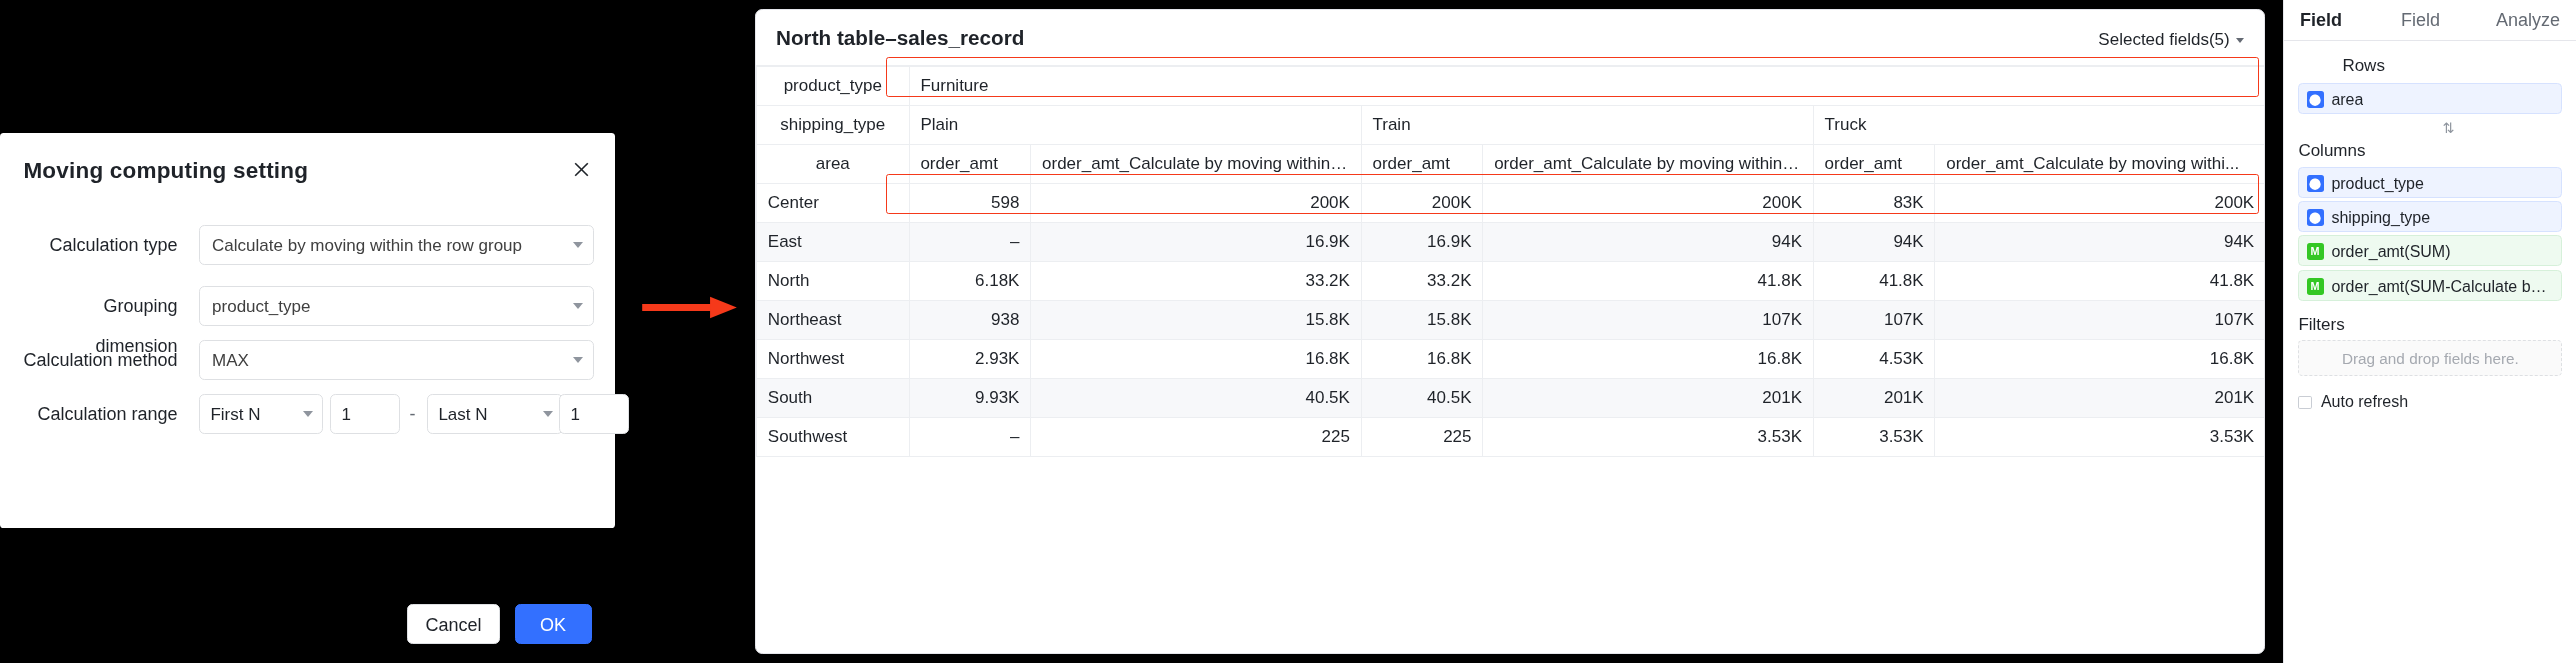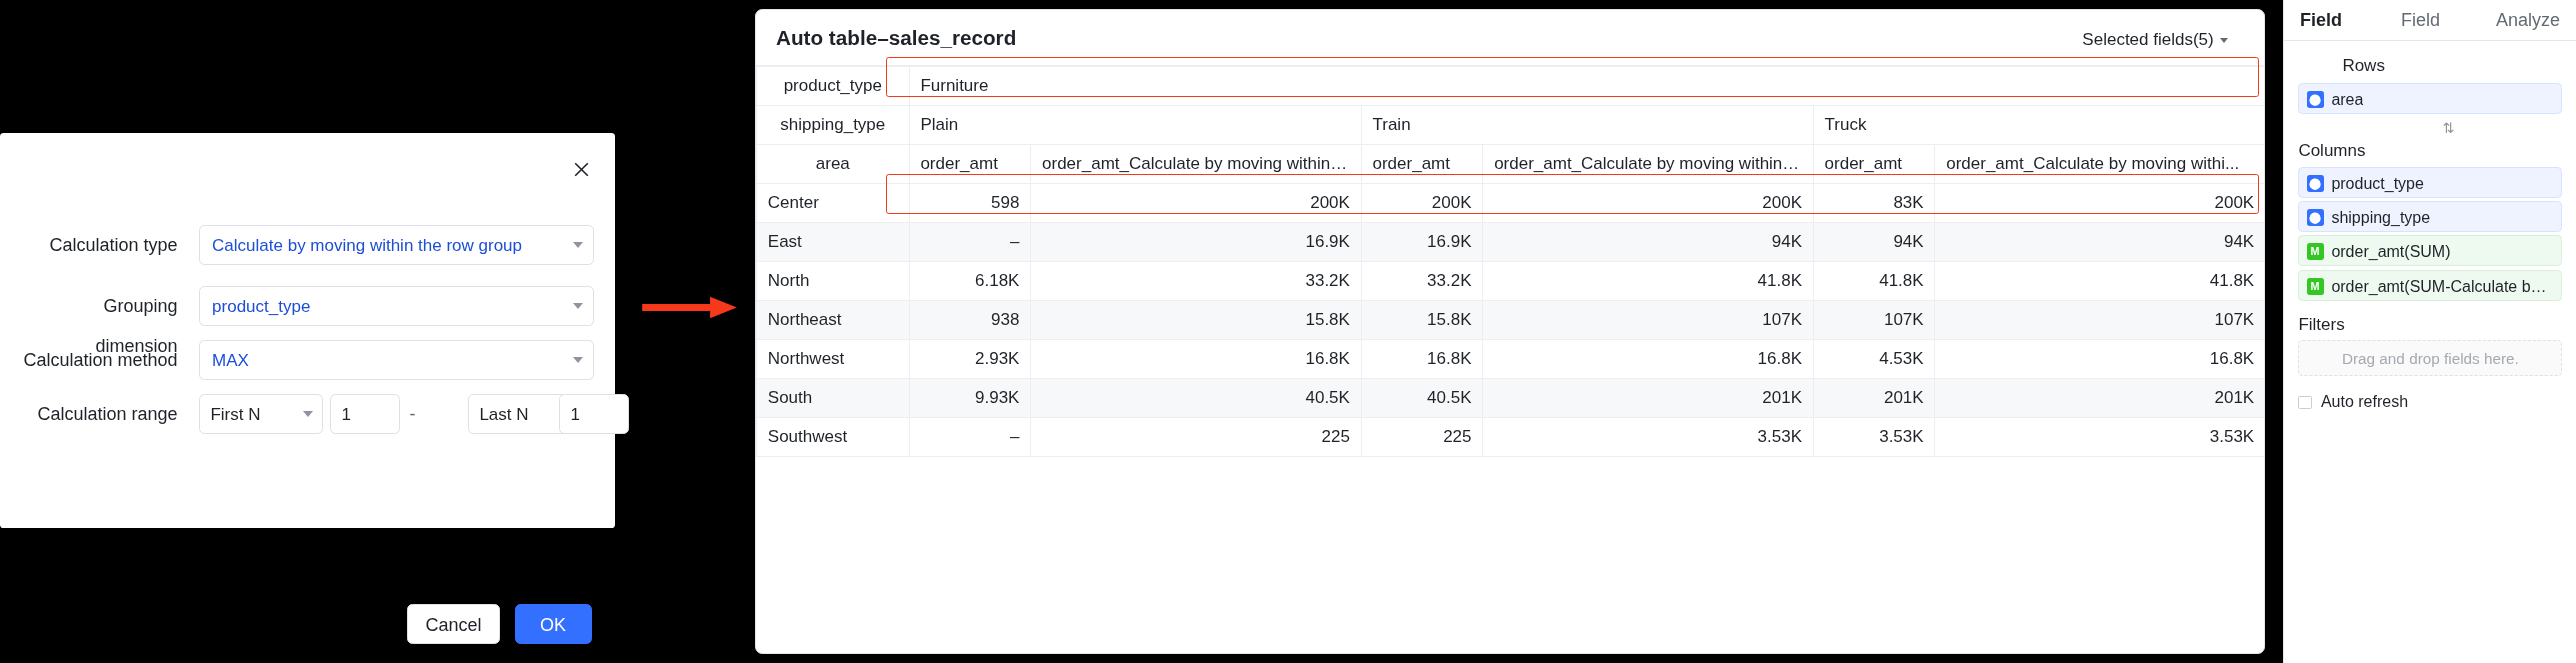--- a/index.html
+++ b/index.html
@@ -71,21 +71,21 @@
     width: 395px; height: 40px;
     border: 0.9px solid #dee0e3;
     border-radius: 5.4px;
     background: #fff;
   }
   .field .val {
     position: absolute;
     left: 11.7px; top: 0;
     height: 40px; line-height: 40px;
     font-size: 17px;
-    color: #1d4ed8;
+    color: #404040;
     white-space: nowrap;
     overflow: hidden;
     text-overflow: ellipsis;
     max-width: 351px;
   }
   .caret {
     position: absolute;
     right: 10.8px; top: 16px;
     width: 0; height: 0;
     border-left: 5.4px solid transparent;
@@ -180,21 +180,21 @@
   }
   .card-title {
     position: absolute;
     left: 20px; top: 16px;
     font-size: 20.7px;
     font-weight: bold;
     color: #1f2329;
   }
   .selected-fields {
     position: absolute;
-    right: 36px; top: 20px;
+    right: 20px; top: 20px;
     font-size: 17px;
     color: #1f2329;
     cursor: pointer;
     user-select: none;
   }
   .selected-fields .tri {
     display: inline-block;
     margin-left: 6.3px;
     width: 0; height: 0;
     border-left: 4.5px solid transparent;
@@ -356,20 +356,21 @@
     white-space: nowrap;
   }
 </style>
 </head>
 <body>
 
 <div class="root">
 
   <div class="left-pane">
     <div class="dialog">
+      <div class="dialog-title">Moving computing setting</div>
       <div class="dialog-close">
         <svg width="27" height="27" viewBox="0 0 30 30">
           <line x1="8" y1="8" x2="22" y2="22" stroke="#1f2329" stroke-width="1.8"></line>
           <line x1="22" y1="8" x2="8" y2="22" stroke="#1f2329" stroke-width="1.8"></line>
         </svg>
       </div>
 
       <div class="form-row" style="top:92px;">
         <div class="form-label">Calculation type</div>
         <div class="field">
@@ -397,21 +398,21 @@
       <div class="form-row range-row" style="top:261px;">
         <div class="form-label">Calculation range</div>
         <div class="mini-select" style="left:176px; width:124px;">
           <div class="val">First N</div>
           <div class="caret" style="right:9px;"></div>
         </div>
         <div class="mini-input" style="left:307px; width:70px;">
           <div class="val">1</div>
         </div>
         <div class="dash" style="left:386px;">-</div>
-        <div class="mini-select" style="left:404px; width:136px;margin-left:41px;">
+        <div class="mini-select" style="left:404px; width:136px;">
           <div class="val">Last N</div>
           <div class="caret" style="right:9px;"></div>
         </div>
         <div class="mini-input" style="left:536px; width:70px;">
           <div class="val">1</div>
         </div>
       </div>
 
       <div class="btn btn-cancel">Cancel</div>
       <div class="btn btn-ok">OK</div>
@@ -420,21 +421,21 @@
 
   <div class="arrow">
     <svg width="99" height="25" viewBox="0 0 110 28">
       <line x1="2" y1="14" x2="80" y2="14" stroke="#f5391a" stroke-width="8"></line>
       <polygon points="78,2 108,14 78,26" fill="#f5391a"></polygon>
     </svg>
   </div>
 
   <div class="card">
     <div class="card-header">
-      <div class="card-title">Auto table–sales_record</div>
+      <div class="card-title">North table–sales_record</div>
       <div class="selected-fields">
         <span>Selected fields(5)</span><span class="tri"></span>
       </div>
     </div>
 
     <table class="pivot">
       <colgroup>
         <col style="width:133px">
         <col style="width:106px">
         <col style="width:288px">

